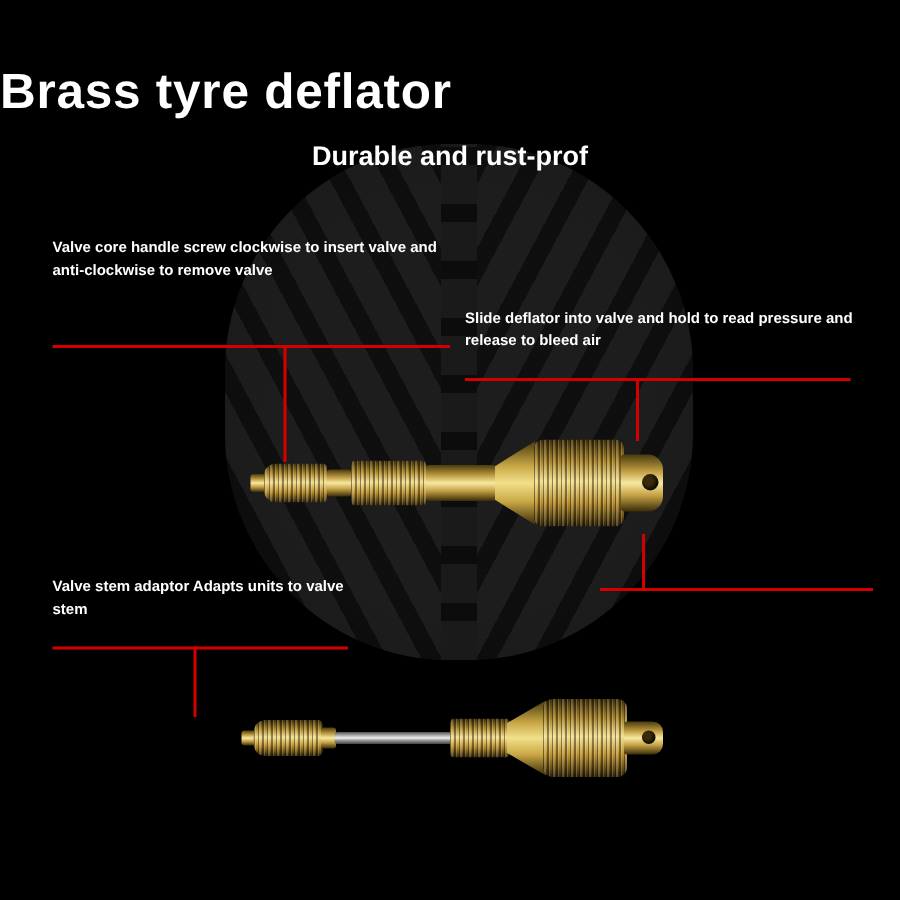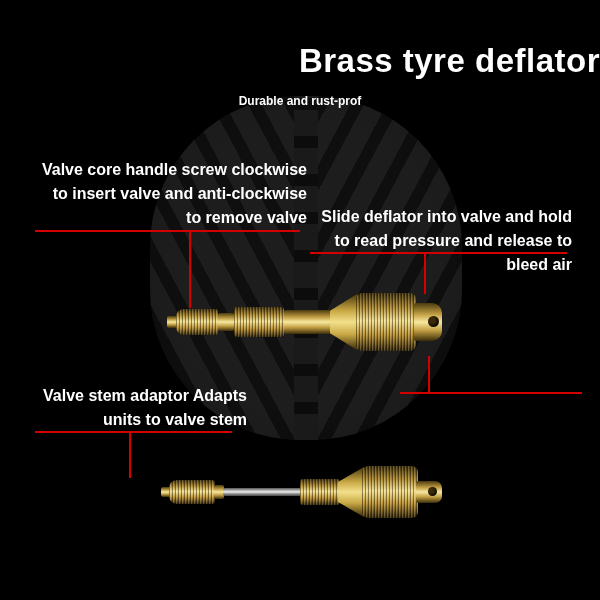--- a/index.html
+++ b/index.html
@@ -3,26 +3,26 @@
 <meta charset="utf-8">
 <style>
   html,body{margin:0;padding:0;background:#000;}
   .stage{
     position:relative;width:600px;height:600px;background:#000;overflow:hidden;
     font-family:"Liberation Sans",sans-serif;color:#fff;
   }
 
   
   .title{
-    position:absolute;top:42px;left:0;width:100%;text-align:right;
+    position:absolute;top:42px;left:0;width:100%;text-align:left;
     font-size:33px;font-weight:bold;letter-spacing:.5px;
   }
   .subtitle{
     position:absolute;top:94px;left:0;width:100%;text-align:center;
-    font-size:12px;font-weight:bold;
+    font-size:18px;font-weight:bold;
   }
 
   
   .tire{
     position:absolute;left:150px;top:96px;width:312px;height:344px;
     border-radius:48% / 44%;
     background:#131313;
     overflow:hidden;
     box-shadow:0 0 30px 8px rgba(0,0,0,.9) inset;
   }
@@ -35,22 +35,22 @@
     right:0;
     background:repeating-linear-gradient(-62deg,#1f1f1f 0 20px,#0e0e0e 20px 32px);
   }
   .tire .rib{
     position:absolute;top:0;left:46%;width:8%;height:100%;
     background:repeating-linear-gradient(0deg,#1a1a1a 0 26px,#0c0c0c 26px 38px);
   }
 
   
   .callout{
-    position:absolute;font-size:16px;font-weight:bold;line-height:1.5;
-    color:#fff;margin:0;text-align:right;
+    position:absolute;font-size:10px;font-weight:bold;line-height:1.5;
+    color:#fff;margin:0;
   }
   .c1{left:35px;top:158px;width:272px;}
   .c2{left:310px;top:205px;width:262px;}
   .c3{left:35px;top:384px;width:212px;}
   .c4{left:400px;top:399px;width:192px;}
 
   
   .rline{position:absolute;background:#d40000;}
   .l1h{left:35px;top:230px;width:265px;height:2px;}
   .l1v{left:189px;top:230px;width:2px;height:78px;}

